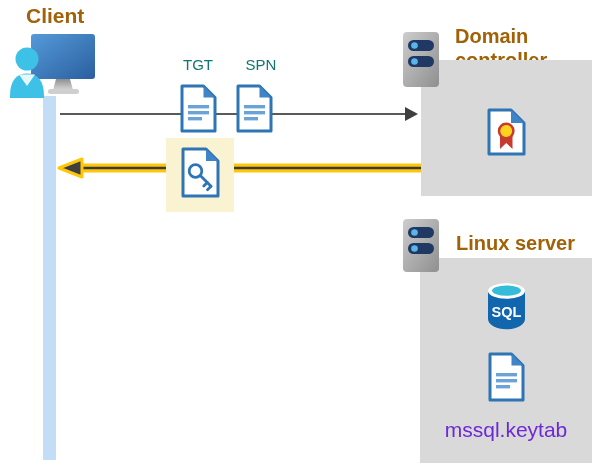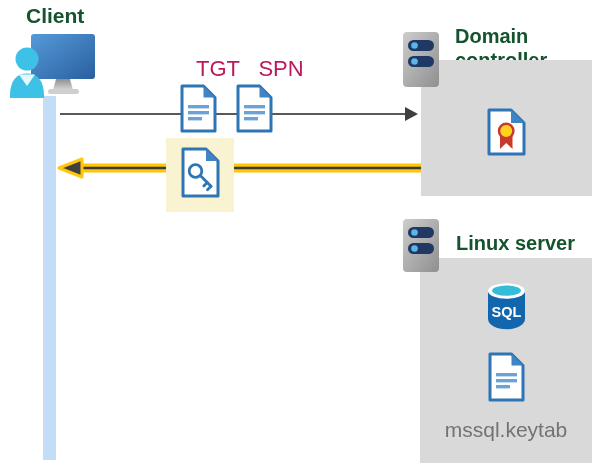--- a/index.html
+++ b/index.html
@@ -1,21 +1,21 @@
 <!DOCTYPE html>
 <html style="--doc-blue: #2e75b6; --doc-fold-blue: #3f84c6; --doc-line-blue: #6aa3d8; --panel-gray: #d9d9d9; --highlight-yellow: #faf3d2; --arrow-yellow: #ffc60a; --arrow-dark-gray: #3a3a3a; --message-gray: #595959; --lifeline-blue: #c4ddf6; --server-slot-navy: #1f3864; --server-dot-blue: #5ab6e8; --person-cyan: #3ec1e6; --sql-blue: #1266ad; --sql-top-cyan: #35bcd8; --cert-red: #c63b2e; --cert-gold: #ffd21e;"><head>
 <meta charset="utf-8">
 <style>
   html,body{margin:0;padding:0;background:#ffffff;}
   #canvas{position:relative;width:600px;height:468px;background:#ffffff;overflow:hidden;
           font-family:"Liberation Sans",sans-serif;}
   .abs{position:absolute;}
-  .title{font-weight:700;font-size:20px;line-height:24px;color:#14532d;}
-  .small-label{font-size:22px;color:#be185d;white-space:nowrap;margin-left:20px;}
-  .caption{font-size:21px;color:#737373;}
+  .title{font-weight:700;font-size:20px;line-height:24px;color:#a16207;}
+  .small-label{font-size:15px;color:#0f766e;white-space:nowrap;}
+  .caption{font-size:21px;color:#6d28d9;}
 
   
   .panel{background:var(--panel-gray,#d9d9d9);}
   .lifeline{background:var(--lifeline-blue,#c4ddf6);}
   .gray-line{background:var(--message-gray,#595959);height:2px;}
   .gray-arrowhead{width:0;height:0;border-top:7px solid transparent;border-bottom:7px solid transparent;
                   border-left:13px solid #3f3f3f;}
   .highlight{background:var(--highlight-yellow,#faf3d2);}
 
   

